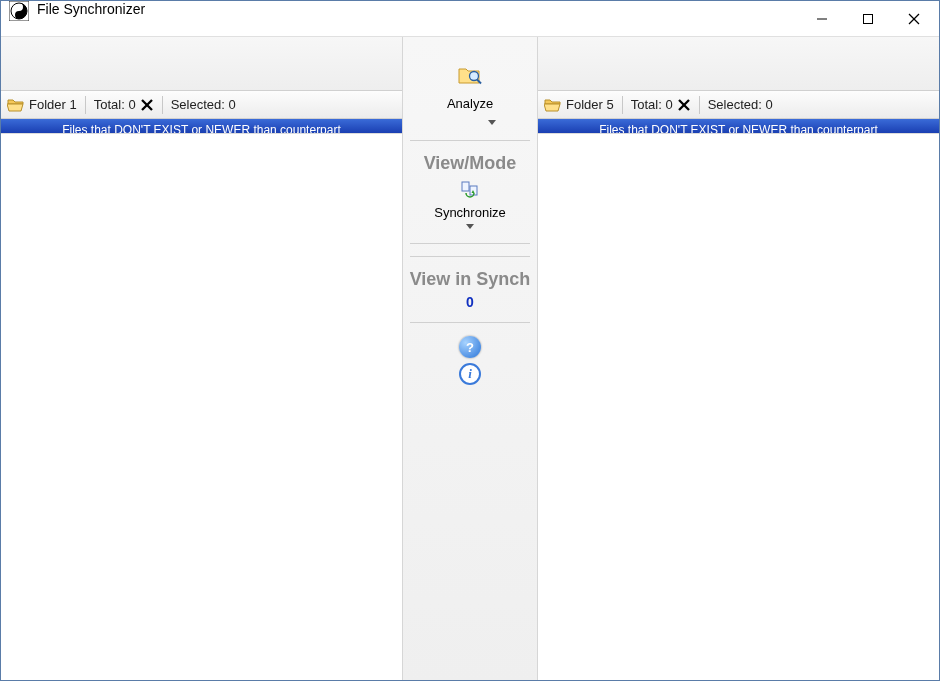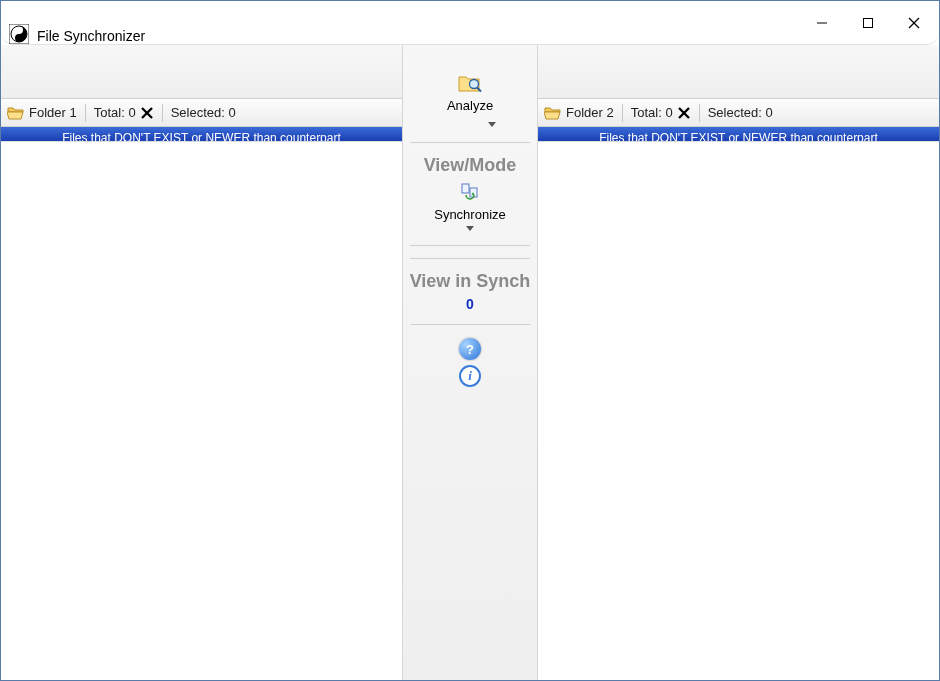--- a/index.html
+++ b/index.html
@@ -7,27 +7,26 @@
   body {
     font-family: "Segoe UI", Tahoma, sans-serif;
     font-size: 13px;
     background: #fff;
     width: 940px;
     height: 681px;
     overflow: hidden;
     border: 1px solid #5a7ca8;
   }
   .titlebar {
-    height: 44px;
-    background: #fff;
-    display: flex;
-    align-items: flex-end;
+    height: 36px;
+    background: #fff;
+    display: flex;
+    align-items: flex-start;
     padding: 0 2px 0 8px;
     border-bottom: 1px solid #e0e0e0;
-    border-radius: 13px;
   }
   .titlebar .app-icon { width: 20px; height: 20px; margin-right: 8px; }
   .titlebar .title { font-size: 14px; color: #000; flex: 1; }
   .winbtns { display: flex; height: 100%; }
   .winbtn { width: 46px; display:flex; align-items:center; justify-content:center; color:#000; }
   .winbtn svg { width:12px; height:12px; }
   .client {
     display: flex;
     height: calc(100% - 34px);
     background: #c4b5fd;
@@ -80,21 +79,21 @@
     border-right: 1px solid #d6d6d6;
     display: flex;
     flex-direction: column;
     align-items: center;
     padding-top: 20px;
   }
   .center .block { width:100%; text-align:center; padding:6px 0; }
   .center .hr { width:90%; height:1px; background:#d0d0d0; margin:6px auto; }
   .center .label { color:#8a8a8a; font-weight:600; font-size:18px; margin-bottom:4px; }
   .analyze-btn, .mode-btn {
-    display:flex; flex-direction:column; align-items:center; gap:0;
+    display:flex; flex-direction:column; align-items:center; gap:6px;
     padding:2px 6px; border-radius:3px; cursor:default;
   }
   .mode-row { display:flex; align-items:center; justify-content:flex-start; gap:4px; }
   .tri { width:0; height:0; border-left:4px solid transparent; border-right:4px solid transparent; border-top:5px solid #555; }
   .action-btns { display:flex; flex-direction:column; gap:10px; align-items:center; padding:4px 0 8px; }
   .action-btn { width:26px; height:20px; display:flex; align-items:center; justify-content:center; background:#fdfdfd; border:1px solid #ccc; border-radius:2px; }
   .fis-count { color:#1030c0; font-weight:700; font-size:14px; }
   .round-btn { width:22px; height:22px; border-radius:50%; display:flex; align-items:center; justify-content:center; margin:5px auto; }
   .help-btn { background: radial-gradient(circle at 30% 30%, #a7d3ff, #2a74d8); color:#fff; font-weight:700; font-size:13px; box-shadow:0 0 2px #888; }
   .info-btn { background:#fff; border:2px solid #3a7ada; color:#3a7ada; font-family:Georgia,serif; font-style:italic; font-weight:700; font-size:13px; }
@@ -207,21 +206,21 @@
   <div class="pane">
     <div class="pane-top-blank"></div>
     <div class="infobar">
       <span class="folder-group">
         <span class="folder-icon">
           <svg viewBox="0 0 18 16">
               <path d="M1 3 h5 l2 2 h8 v2 H1 Z" fill="#f5c85a" stroke="#b8902a"></path>
               <path d="M0 7 h16 l-2 7 H2 Z" fill="#ffe08a" stroke="#b8902a"></path>
             </svg>
         </span>
-        <span>Folder 2</span>
+        <span>Folder 5</span>
       </span>
       <span class="sep"></span>
       <span>Total: 0</span>
       <span class="x-icon">
         <svg viewBox="0 0 14 14">
             <line x1="2" y1="2" x2="12" y2="12" stroke="#000" stroke-width="2.3"></line>
             <line x1="12" y1="2" x2="2" y2="12" stroke="#000" stroke-width="2.3"></line>
           </svg>
       </span>
       <span class="sep"></span>

